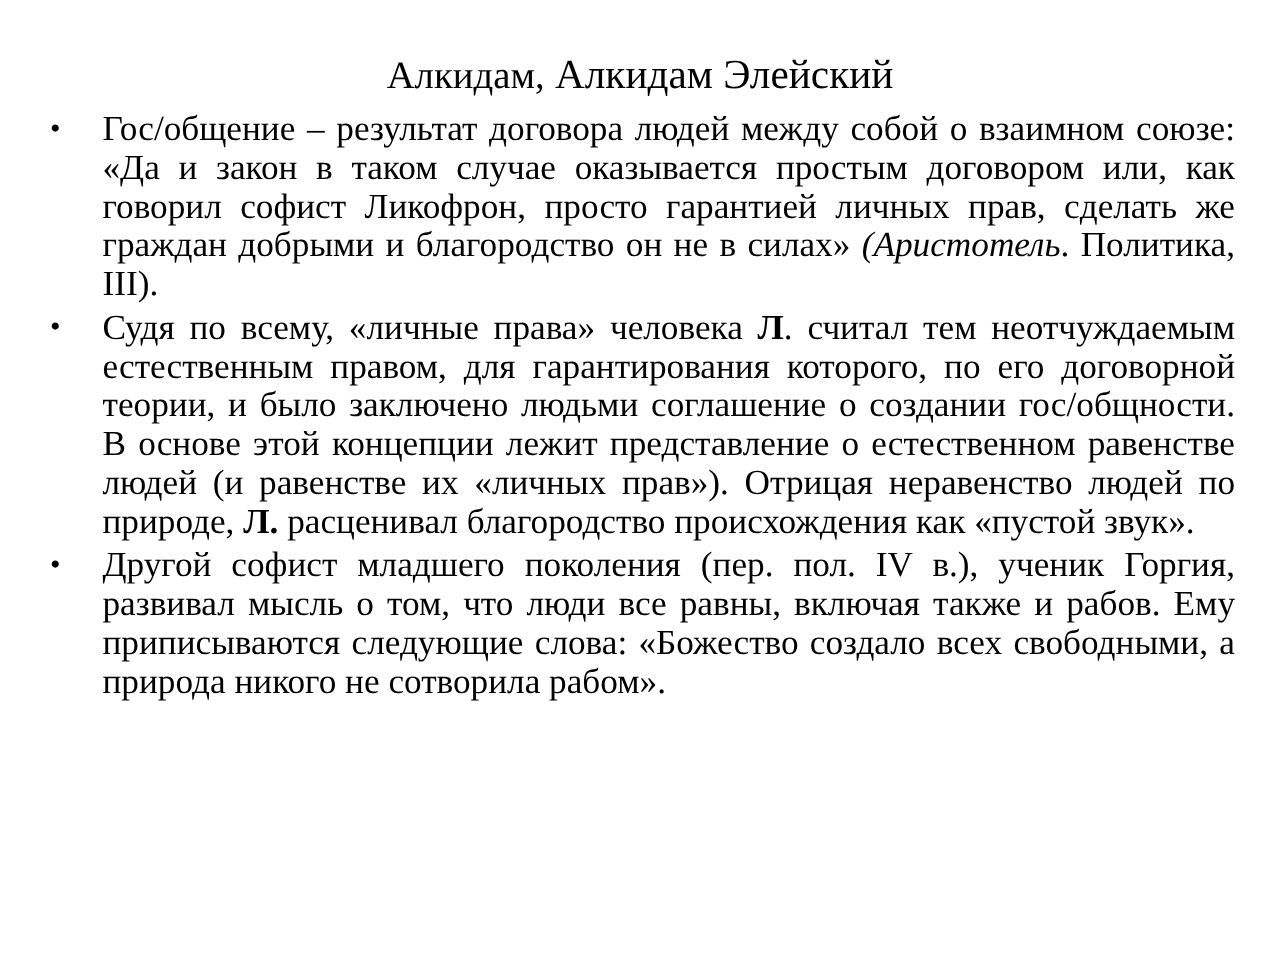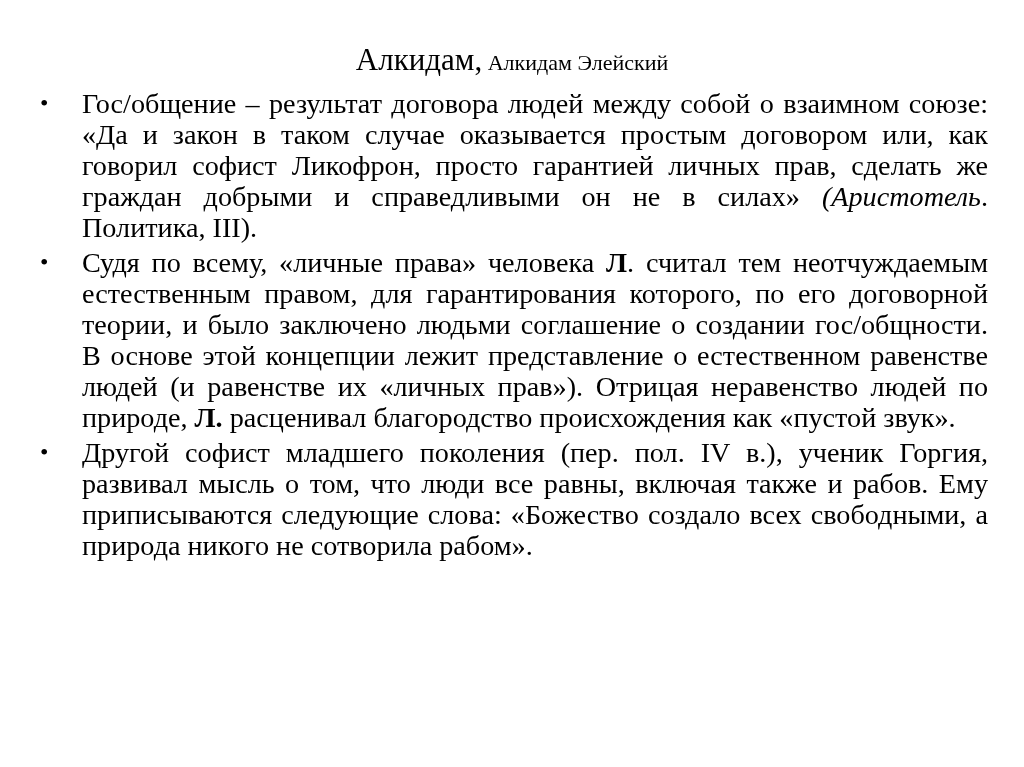--- a/index.html
+++ b/index.html
@@ -1,35 +1,35 @@
 <!DOCTYPE html>
 <html><head>
 <meta charset="utf-8">
 <style>
   html, body { margin: 0; padding: 0; background: #ffffff; }
   body { width: 1024px; height: 767px; position: relative; overflow: hidden;
          font-family: "Liberation Serif", "DejaVu Serif", serif; color: #000; }
   .title { position: absolute; top: 40px; left: 0; width: 1024px; text-align: center;
            font-size: 31px; line-height: 40px; }
-  .title .t2 { font-size: 22px; }
+  .title .t2 { font-size: 33px; }
   .list { position: absolute; top: 88px; left: 40px; width: 948px; margin: 0; padding: 0; list-style: none; }
   .item { position: relative; padding-left: 42px; font-size: 28.2px; line-height: 31px;
           text-align: justify; margin-bottom: 4px; }
   .bullet { position: absolute; left: 0; top: 0; width: 20px; font-size: 24px; }
   i { }
   b { font-weight: bold; }
 </style>
 </head>
 <body>
 
 <div class="title"><span>Алкидам,</span><span class="t2"> Алкидам Элейский</span></div>
 
 <ul class="list">
   <li class="item">
-    <span class="bullet">•</span><span>Гос/общение – результат договора людей между собой о взаимном союзе: «Да и закон в таком случае оказывается простым договором или, как говорил софист Ликофрон, просто гарантией личных прав, сделать же граждан добрыми и справедливыми он не в силах» </span><i>(Аристотель</i><span>. Политика, III).</span>
+    <span class="bullet">•</span><span>Гос/общение – результат договора людей между собой о взаимном союзе: «Да и закон в таком случае оказывается простым договором или, как говорил софист Ликофрон, просто гарантией личных прав, сделать же граждан добрыми и благородство он не в силах» </span><i>(Аристотель</i><span>. Политика, III).</span>
   </li>
   <li class="item">
     <span class="bullet">•</span><span>Судя по всему, «личные права» человека </span><b>Л</b><span>. считал тем неотчуждаемым естественным правом, для гарантирования которого, по его договорной теории, и было заключено людьми соглашение о создании гос/общности. В основе этой концепции лежит представление о естественном равенстве людей (и равенстве их «личных прав»). Отрицая неравенство людей по природе, </span><b>Л.</b><span> расценивал благородство происхождения как «пустой звук».</span>
   </li>
   <li class="item">
     <span class="bullet">•</span><span>Другой софист младшего поколения (пер. пол. IV в.), ученик Горгия, развивал мысль о том, что люди все равны, включая также и рабов. Ему приписываются следующие слова: «Божество создало всех свободными, а природа никого не сотворила рабом».</span>
   </li>
 </ul>
 
 </body></html>

